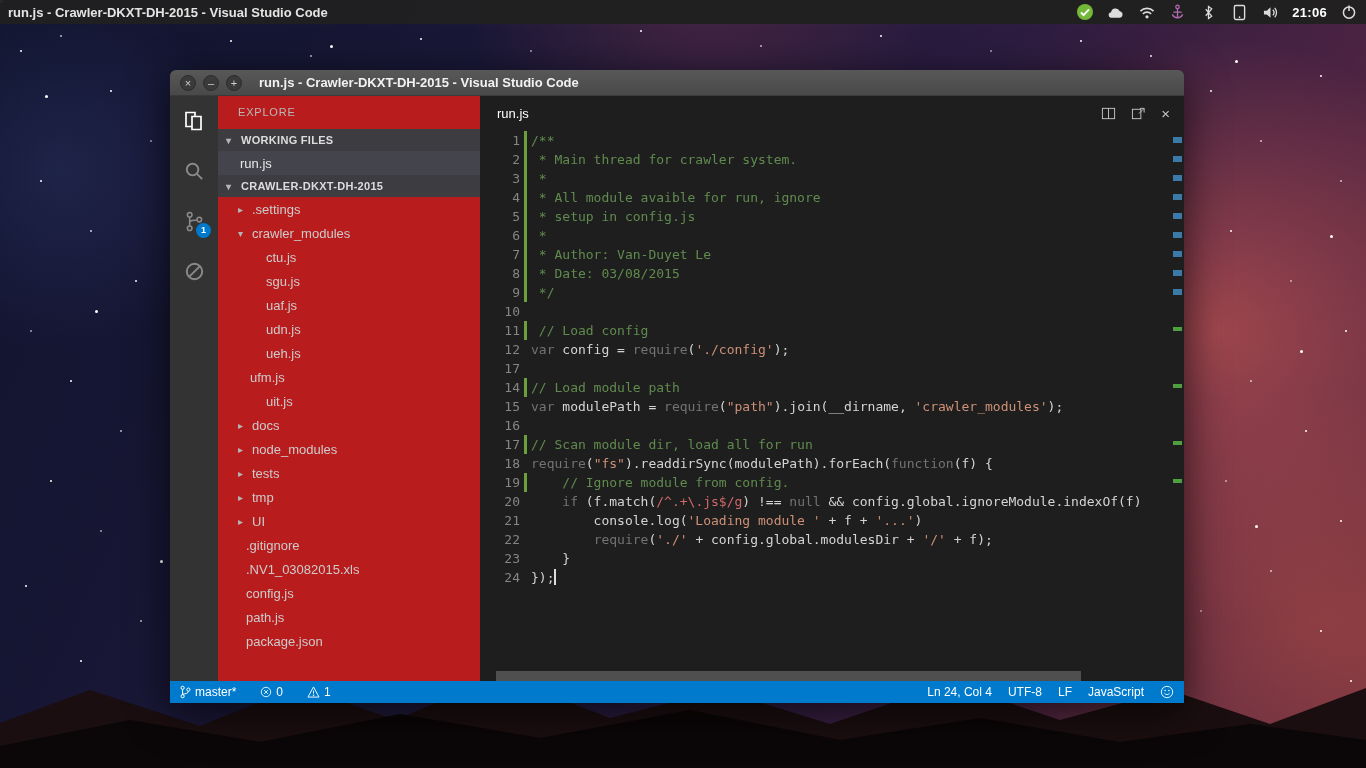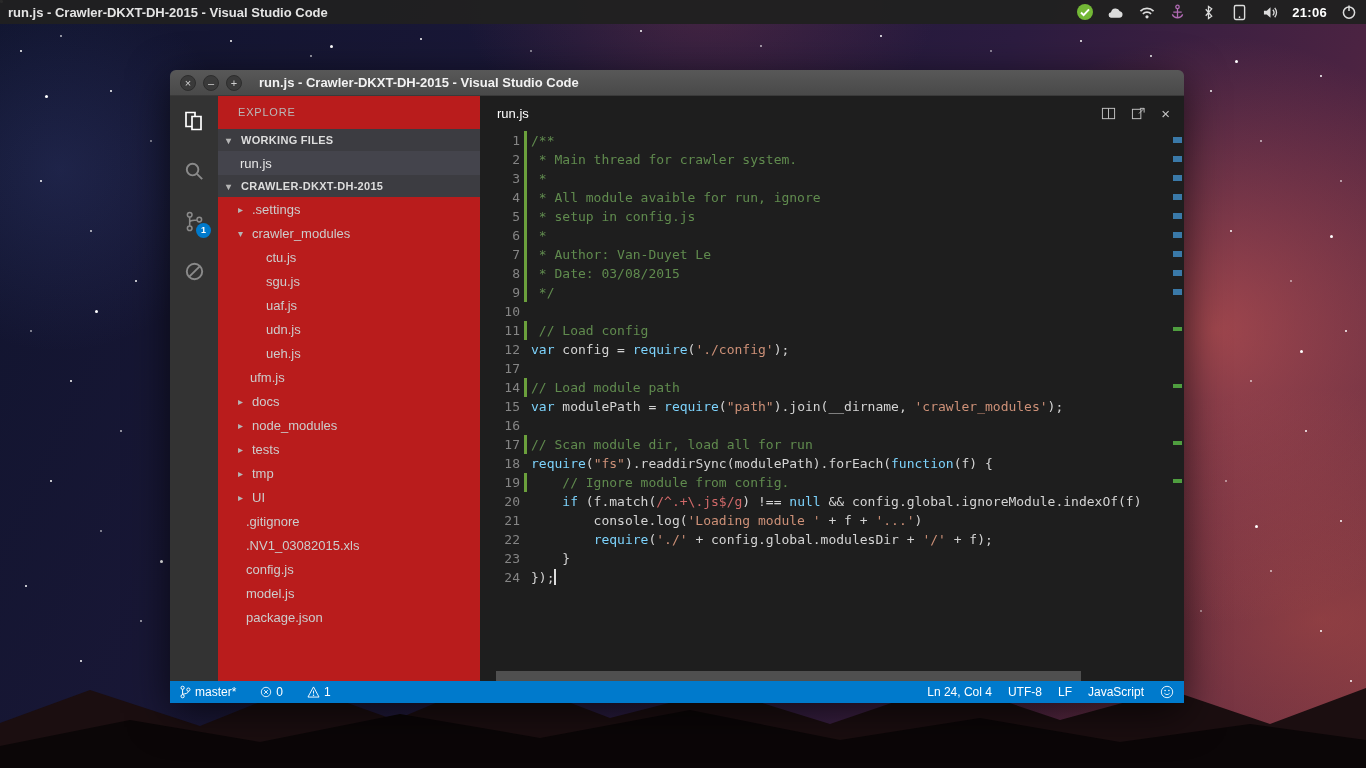--- a/index.html
+++ b/index.html
@@ -92,21 +92,21 @@
   .act-close { font-size:15px; line-height:15px; }
 
   .code { flex:1; position:relative; overflow:hidden;
     font-family:"DejaVu Sans Mono", monospace; font-size:13px; line-height:19px; }
   .code-row { display:flex; height:19px; white-space:pre; }
   .ln { width:40px; text-align:right; color:#858585; flex:0 0 40px; }
   .gut { width:3px; margin-left:4px; flex:0 0 3px; }
   .gut-add { background:#6ba03c; }
   .txt { margin-left:4px; }
   .tok-c { color:#608b4e; }
-  .tok-k { color:#7dd3fc;margin-top:45px; }
+  .tok-k { color:#737373;margin-top:45px; }
   .tok-s { color:#ce9178; }
   .tok-r { color:#d16969; }
   .tok-p { color:#d4d4d4; }
   .cursor { display:inline-block; width:2px; height:16px; background:#dcdcdc; vertical-align:-3px; }
 
   .vruler { position:absolute; top:0; right:0; bottom:0; width:14px; }
   .ruler-mark { position:absolute; right:2px; width:9px; height:6px; }
   .ruler-mark.blue { background:#3a79a8; }
   .ruler-mark.green { background:#4f9e3f; height:4px; }
 
@@ -271,20 +271,23 @@
           </div>
           <div class="tree-row" style="padding-left: 48px;">
             <span class="tree-label">udn.js</span>
           </div>
           <div class="tree-row" style="padding-left: 48px;">
             <span class="tree-label">ueh.js</span>
           </div>
           <div class="tree-row" style="padding-left: 32px;">
             <span class="tree-label">ufm.js</span>
           </div>
+          <div class="tree-row" style="padding-left: 48px;">
+            <span class="tree-label">uit.js</span>
+          </div>
           <div class="tree-row" style="padding-left: 20px;">
             <span class="twisty">▸</span>
             <span class="tree-label">docs</span>
           </div>
           <div class="tree-row" style="padding-left: 20px;">
             <span class="twisty">▸</span>
             <span class="tree-label">node_modules</span>
           </div>
           <div class="tree-row" style="padding-left: 20px;">
             <span class="twisty">▸</span>
@@ -301,21 +304,21 @@
           <div class="tree-row" style="padding-left: 28px;">
             <span class="tree-label">.gitignore</span>
           </div>
           <div class="tree-row" style="padding-left: 28px;">
             <span class="tree-label">.NV1_03082015.xls</span>
           </div>
           <div class="tree-row" style="padding-left: 28px;">
             <span class="tree-label">config.js</span>
           </div>
           <div class="tree-row" style="padding-left: 28px;">
-            <span class="tree-label">model.js</span>
+            <span class="tree-label">path.js</span>
           </div>
           <div class="tree-row" style="padding-left: 28px;">
             <span class="tree-label">package.json</span>
           </div>
         </div>
     </div>
 
     <div class="editor">
       <div class="tabbar">
         <span class="tab-label">run.js</span>

